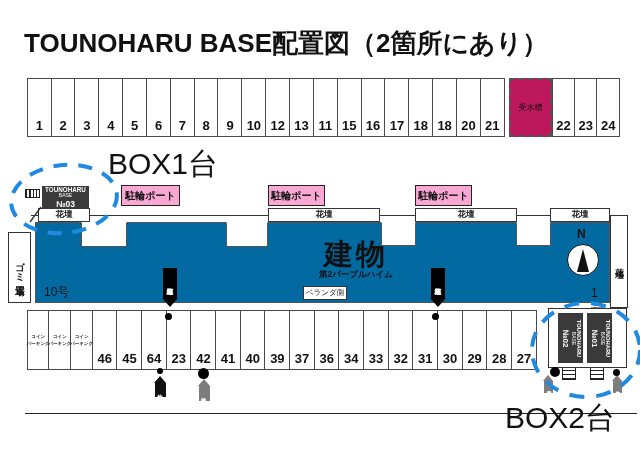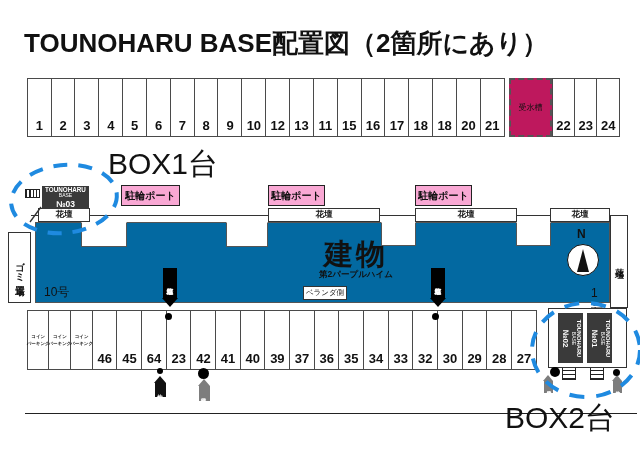--- a/index.html
+++ b/index.html
@@ -172,24 +172,24 @@
       <div class="pcell">46</div>
       <div class="pcell">45</div>
       <div class="pcell">64</div>
       <div class="pcell">23</div>
       <div class="pcell">42</div>
       <div class="pcell">41</div>
       <div class="pcell">40</div>
       <div class="pcell">39</div>
       <div class="pcell">37</div>
       <div class="pcell">36</div>
-      <div class="pcell">35</div>
       <div class="pcell">34</div>
       <div class="pcell">33</div>
       <div class="pcell">32</div>
+      <div class="pcell">31</div>
       <div class="pcell">30</div>
       <div class="pcell">29</div>
       <div class="pcell">28</div>
       <div class="pcell">27</div>
     </div>
 
   <div class="abs dot" style="left:156.5px;top:368px;width:6px;height:6px;"></div>
   <div class="abs tri-up" style="left:154px;top:376px;"></div>
   <div class="abs polebody" style="left:155px;top:383px;width:11px;height:14px;background:#111;">
     <span class="poletext">支柱</span>

